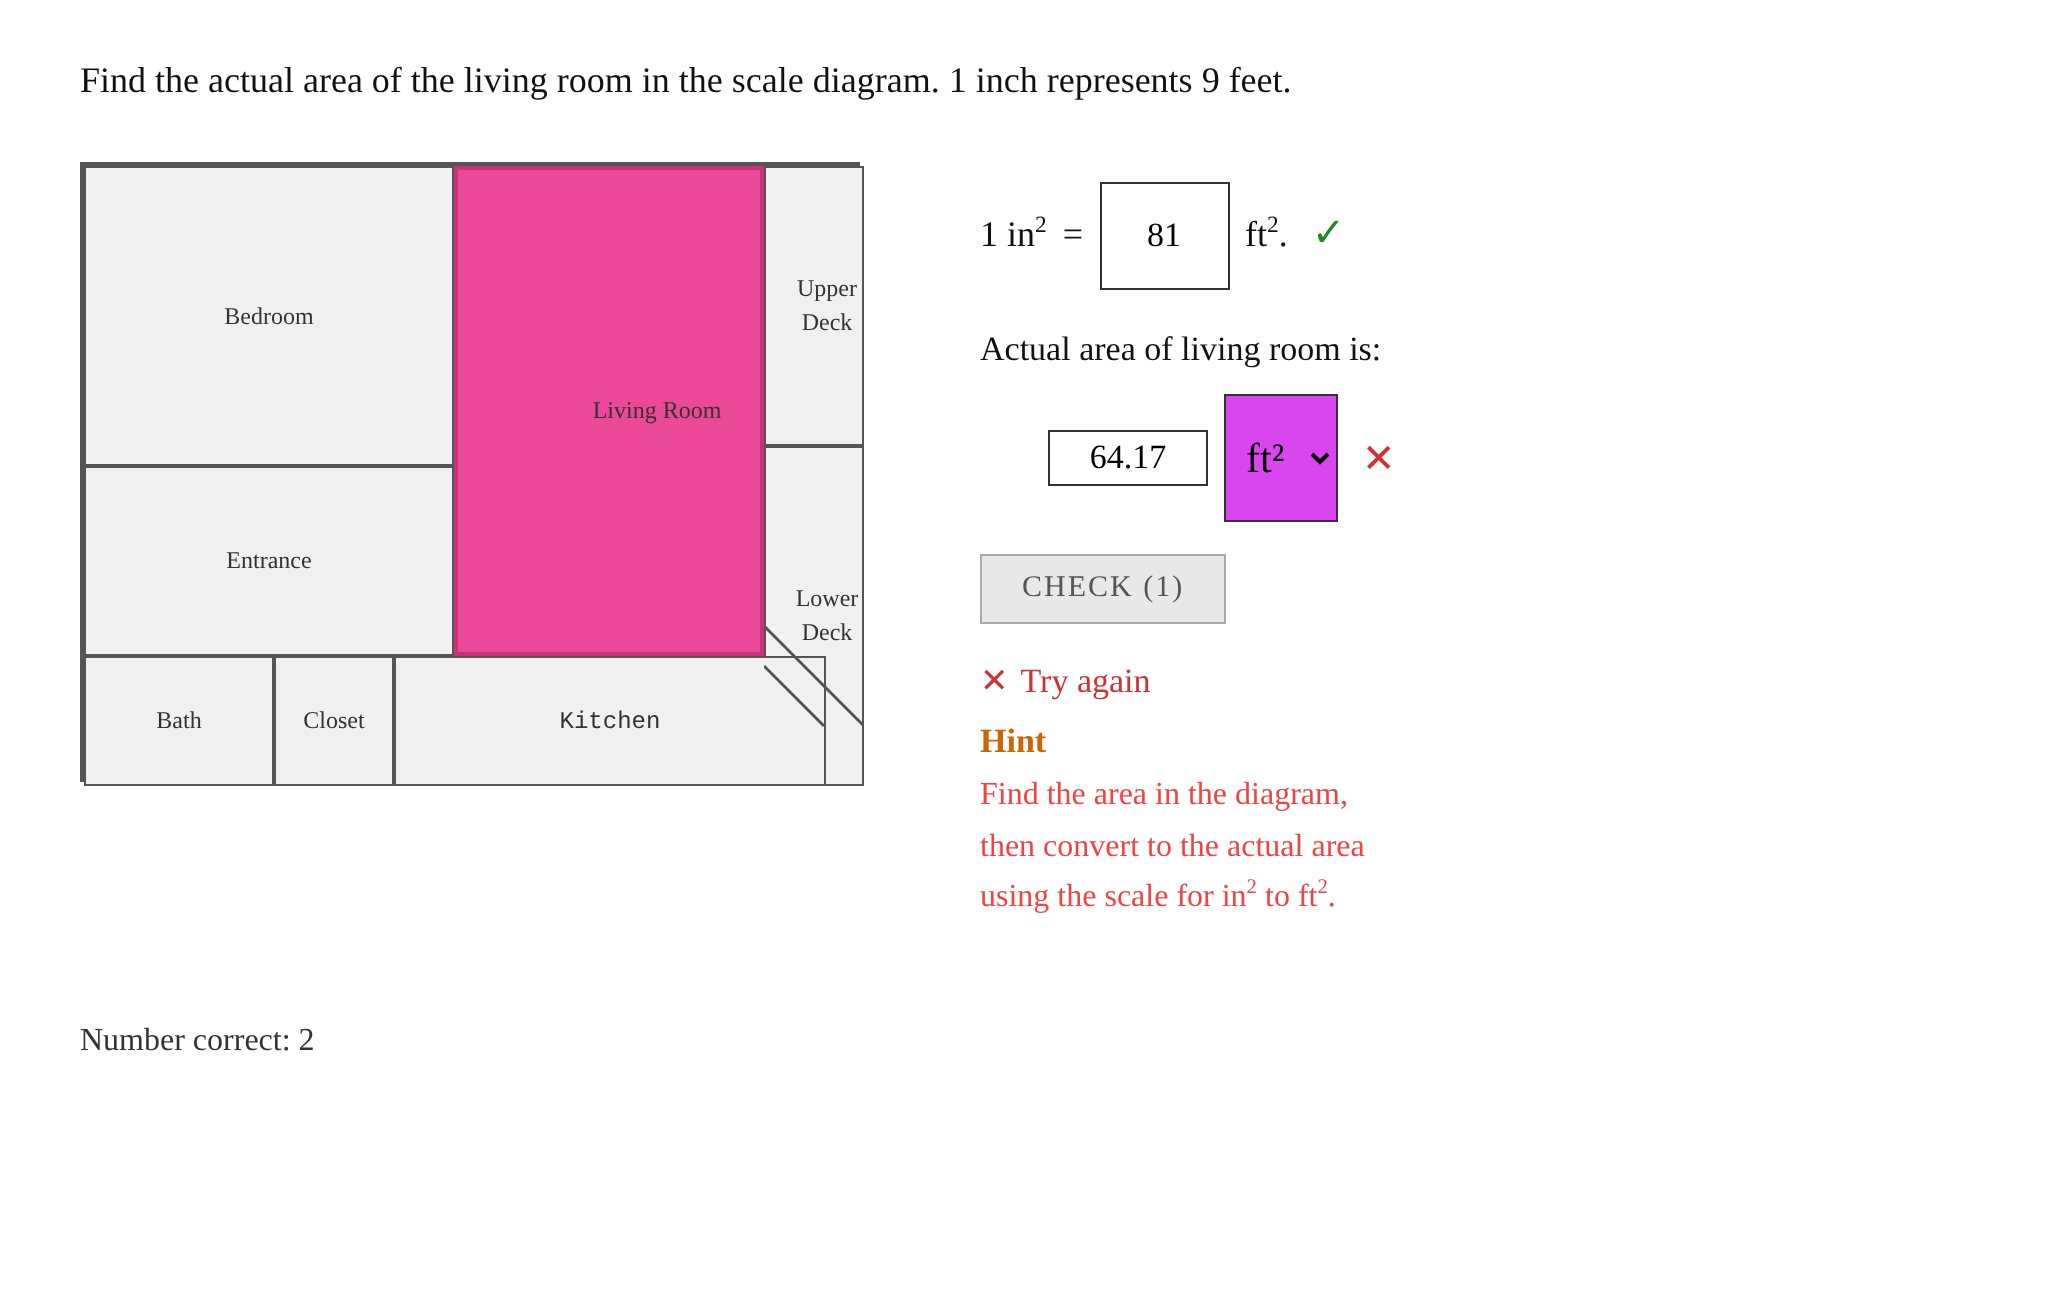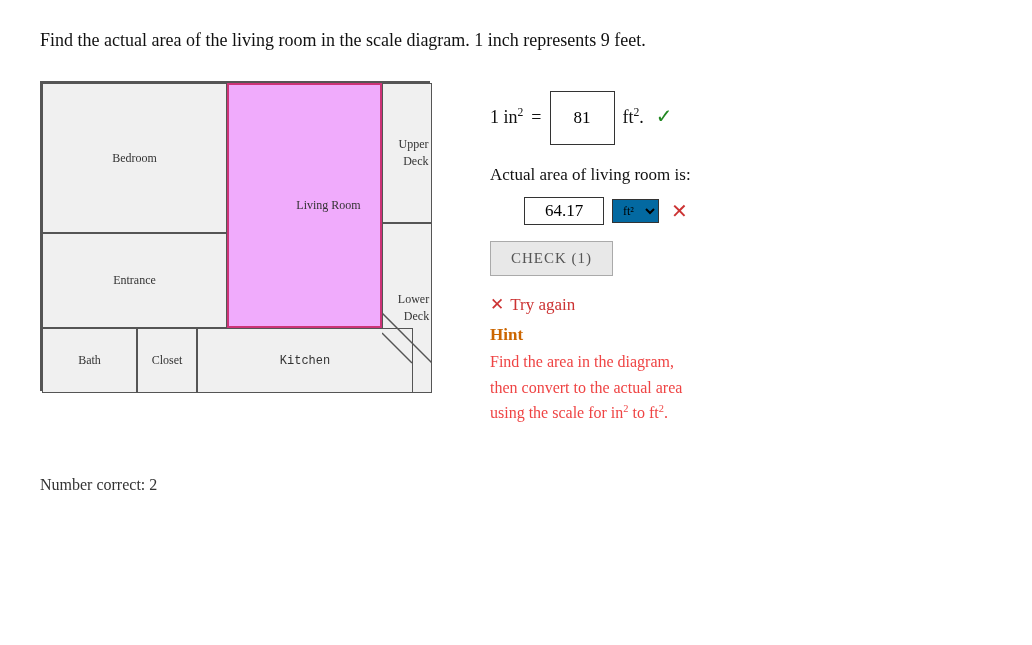--- a/index.html
+++ b/index.html
@@ -43,21 +43,21 @@
       color: #333;
       background: #f0f0f0;
     }
     .room-bedroom {
       left: 0; top: 0;
       width: 185px; height: 150px;
     }
     .room-living {
       left: 185px; top: 0;
       width: 155px; height: 245px;
-      background: #f0abfc;
+      background: #ec4899;
       border: 2.5px solid #cc3377;
       padding-left: 48px;
     }
     .room-upper-deck {
       left: 340px; top: 0;
       width: 50px; height: 140px;
       font-size: 12px;
       text-align: center;
     }
     .room-entrance {
@@ -124,24 +124,24 @@
       border: 1.5px solid #333;
       padding: 3px 8px;
       font-size: 17px;
       width: 80px;
       text-align: center;
       font-family: 'Georgia', serif;
       margin-left: 34px;
     }
     .unit-select {
       border: 1.5px solid #333;
-      padding: 3px 6px;
-      font-size: 12px;
-      font-family: 'Georgia', serif;
-      background: #0369a1;
+      padding: 18px 6px;
+      font-size: 21px;
+      font-family: 'Georgia', serif;
+      background: #d946ef;
       cursor: pointer;
     }
     .clear-btn {
       color: #cc3333;
       font-size: 20px;
       cursor: pointer;
       background: none;
       border: none;
       padding: 0 4px;
     }
@@ -174,21 +174,21 @@
       font-size: 16px;
       line-height: 1.6;
       color: #ef4444;
     }
     .number-correct {
       margin-top: 50px;
       font-size: 16px;
       color: #333;
     }
     .room-label-multiline {
-      text-align: right;
+      text-align: center;
       line-height: 1.4;
       margin-left: 13px;
     }
   </style>
 </head>
 <body>
 
 <p class="question-text">Find the actual area of the living room in the scale diagram. 1 inch represents 9 feet.</p>
 
 <div class="main-content">

